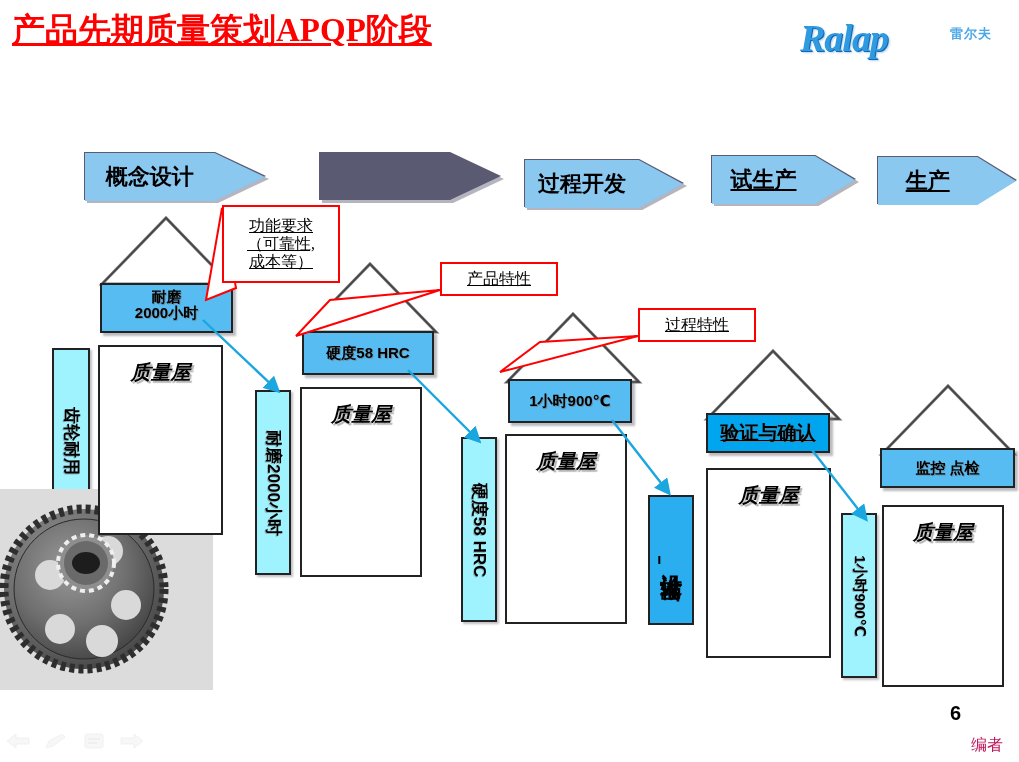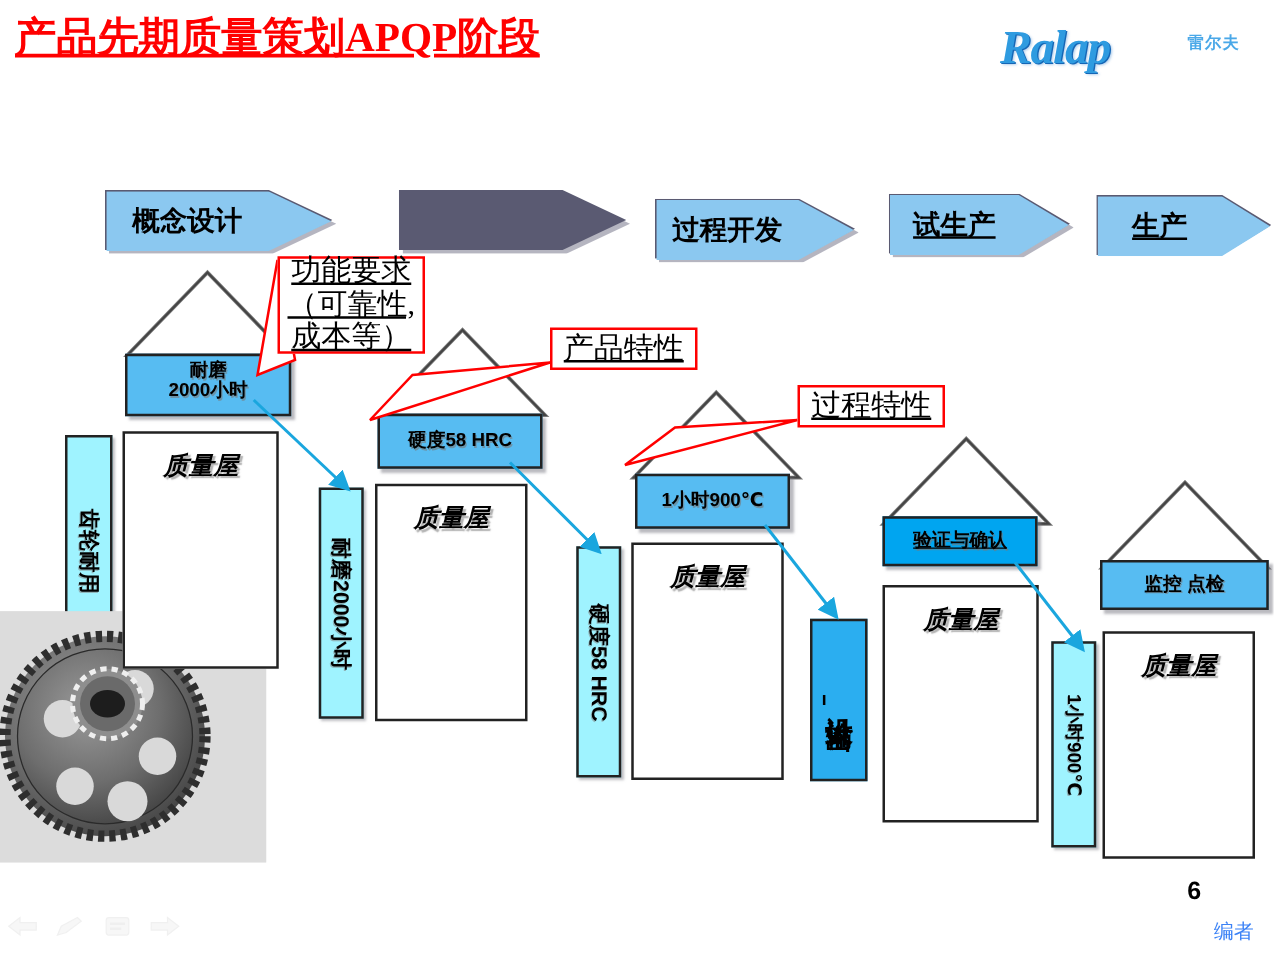--- a/index.html
+++ b/index.html
@@ -129,21 +129,21 @@
 
   
   .callout{
     position:absolute;
     border:2px solid #FF0000;
     background:#ffffff;
     display:flex; align-items:center; justify-content:center;
     z-index:6;
   }
   .callout .ctxt{
-    font-size:24px; color:#000; text-align:center;
+    font-size:16px; color:#000; text-align:center;
     text-decoration:underline; line-height:1.12; white-space:pre-line;
     font-family:"Liberation Serif","DejaVu Serif",serif;
   }
   .callout-tail{ position:absolute; z-index:5; }
 
   
   .conn{ position:absolute; left:0; top:0; width:1019px; height:762px; pointer-events:none; z-index:3;}
 
   
   .gear-wrap{
@@ -152,21 +152,21 @@
   }
   .gear-wrap svg{ display:block; }
 
   
   .pagenum{
     position:absolute; right:58px; top:702px;
     font-size:20px; font-weight:bold; color:#000;
   }
   .author{
     position:absolute; right:16px; top:735px;
-    font-size:16px; color:#3b82f6;
+    font-size:16px; color:#be185d;
   }
   .toolbar{
     position:absolute; left:6px; top:732px; display:flex; gap:14px; align-items:center;
     opacity:.5;
   }
   .toolbar .ic{ width:24px; height:20px; }
 </style>
 </head>
 <body>
 
@@ -266,21 +266,21 @@
     <div class="qtxt">质量屋</div>
   </div>
 
   <div class="roof" style="left:703px;top:345px;">
     <svg width="140" height="78">
         <polygon points="4,74 70,6 136,74" fill="none" stroke="#7a7a7a" stroke-width="3"></polygon>
       <polygon points="4,74 70,6 136,74" fill="none" stroke="#444" stroke-width="1.6"></polygon>
       </svg>
   </div>
   <div class="box brightblue shadow" style="left:706px;top:413px;width:124px;height:40px;align-items:center;">
-    <div class="btxt" style="text-decoration:underline;font-size:15px;">验证与确认</div>
+    <div class="btxt" style="text-decoration:underline;font-size:19px;">验证与确认</div>
   </div>
   <div class="stackbox" style="left:648px;top:495px;width:46px;height:130px;">
     <div class="stxt">设计输出</div>
   </div>
   <div class="qhouse" style="left:706px;top:468px;width:125px;height:190px;">
     <div class="qtxt">质量屋</div>
   </div>
 
   <div class="roof" style="left:878px;top:380px;">
     <svg width="140" height="78">

